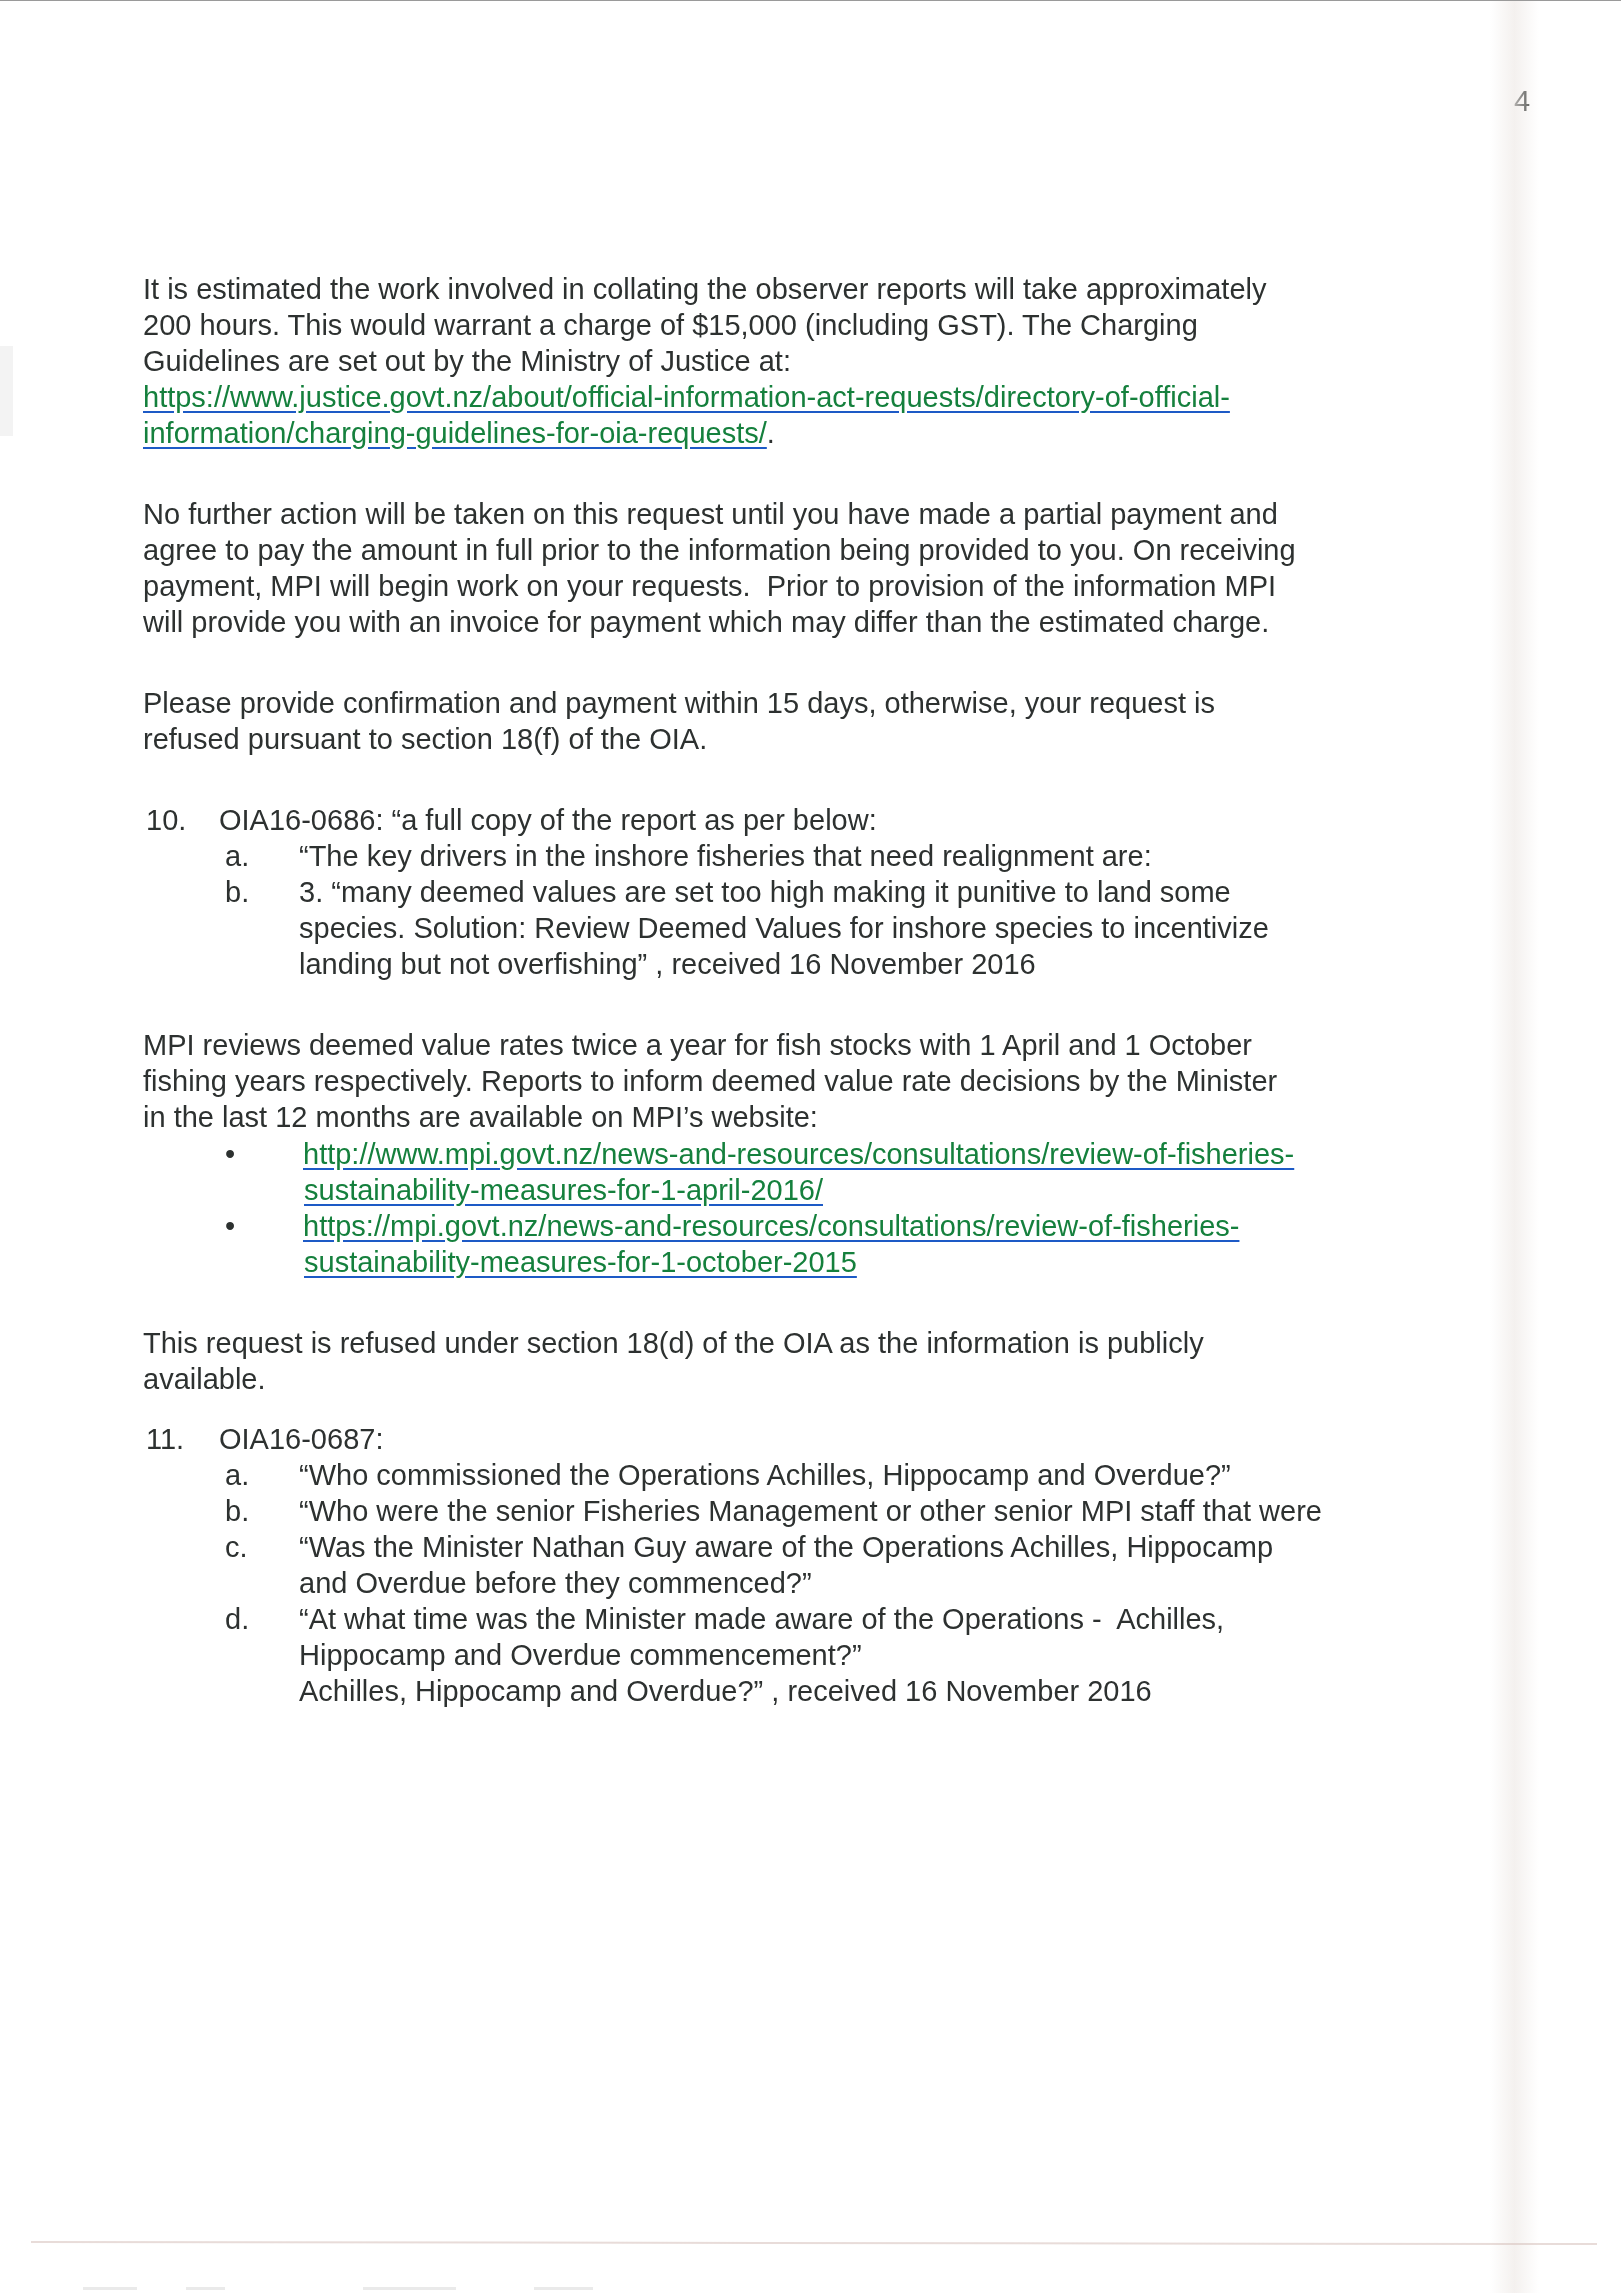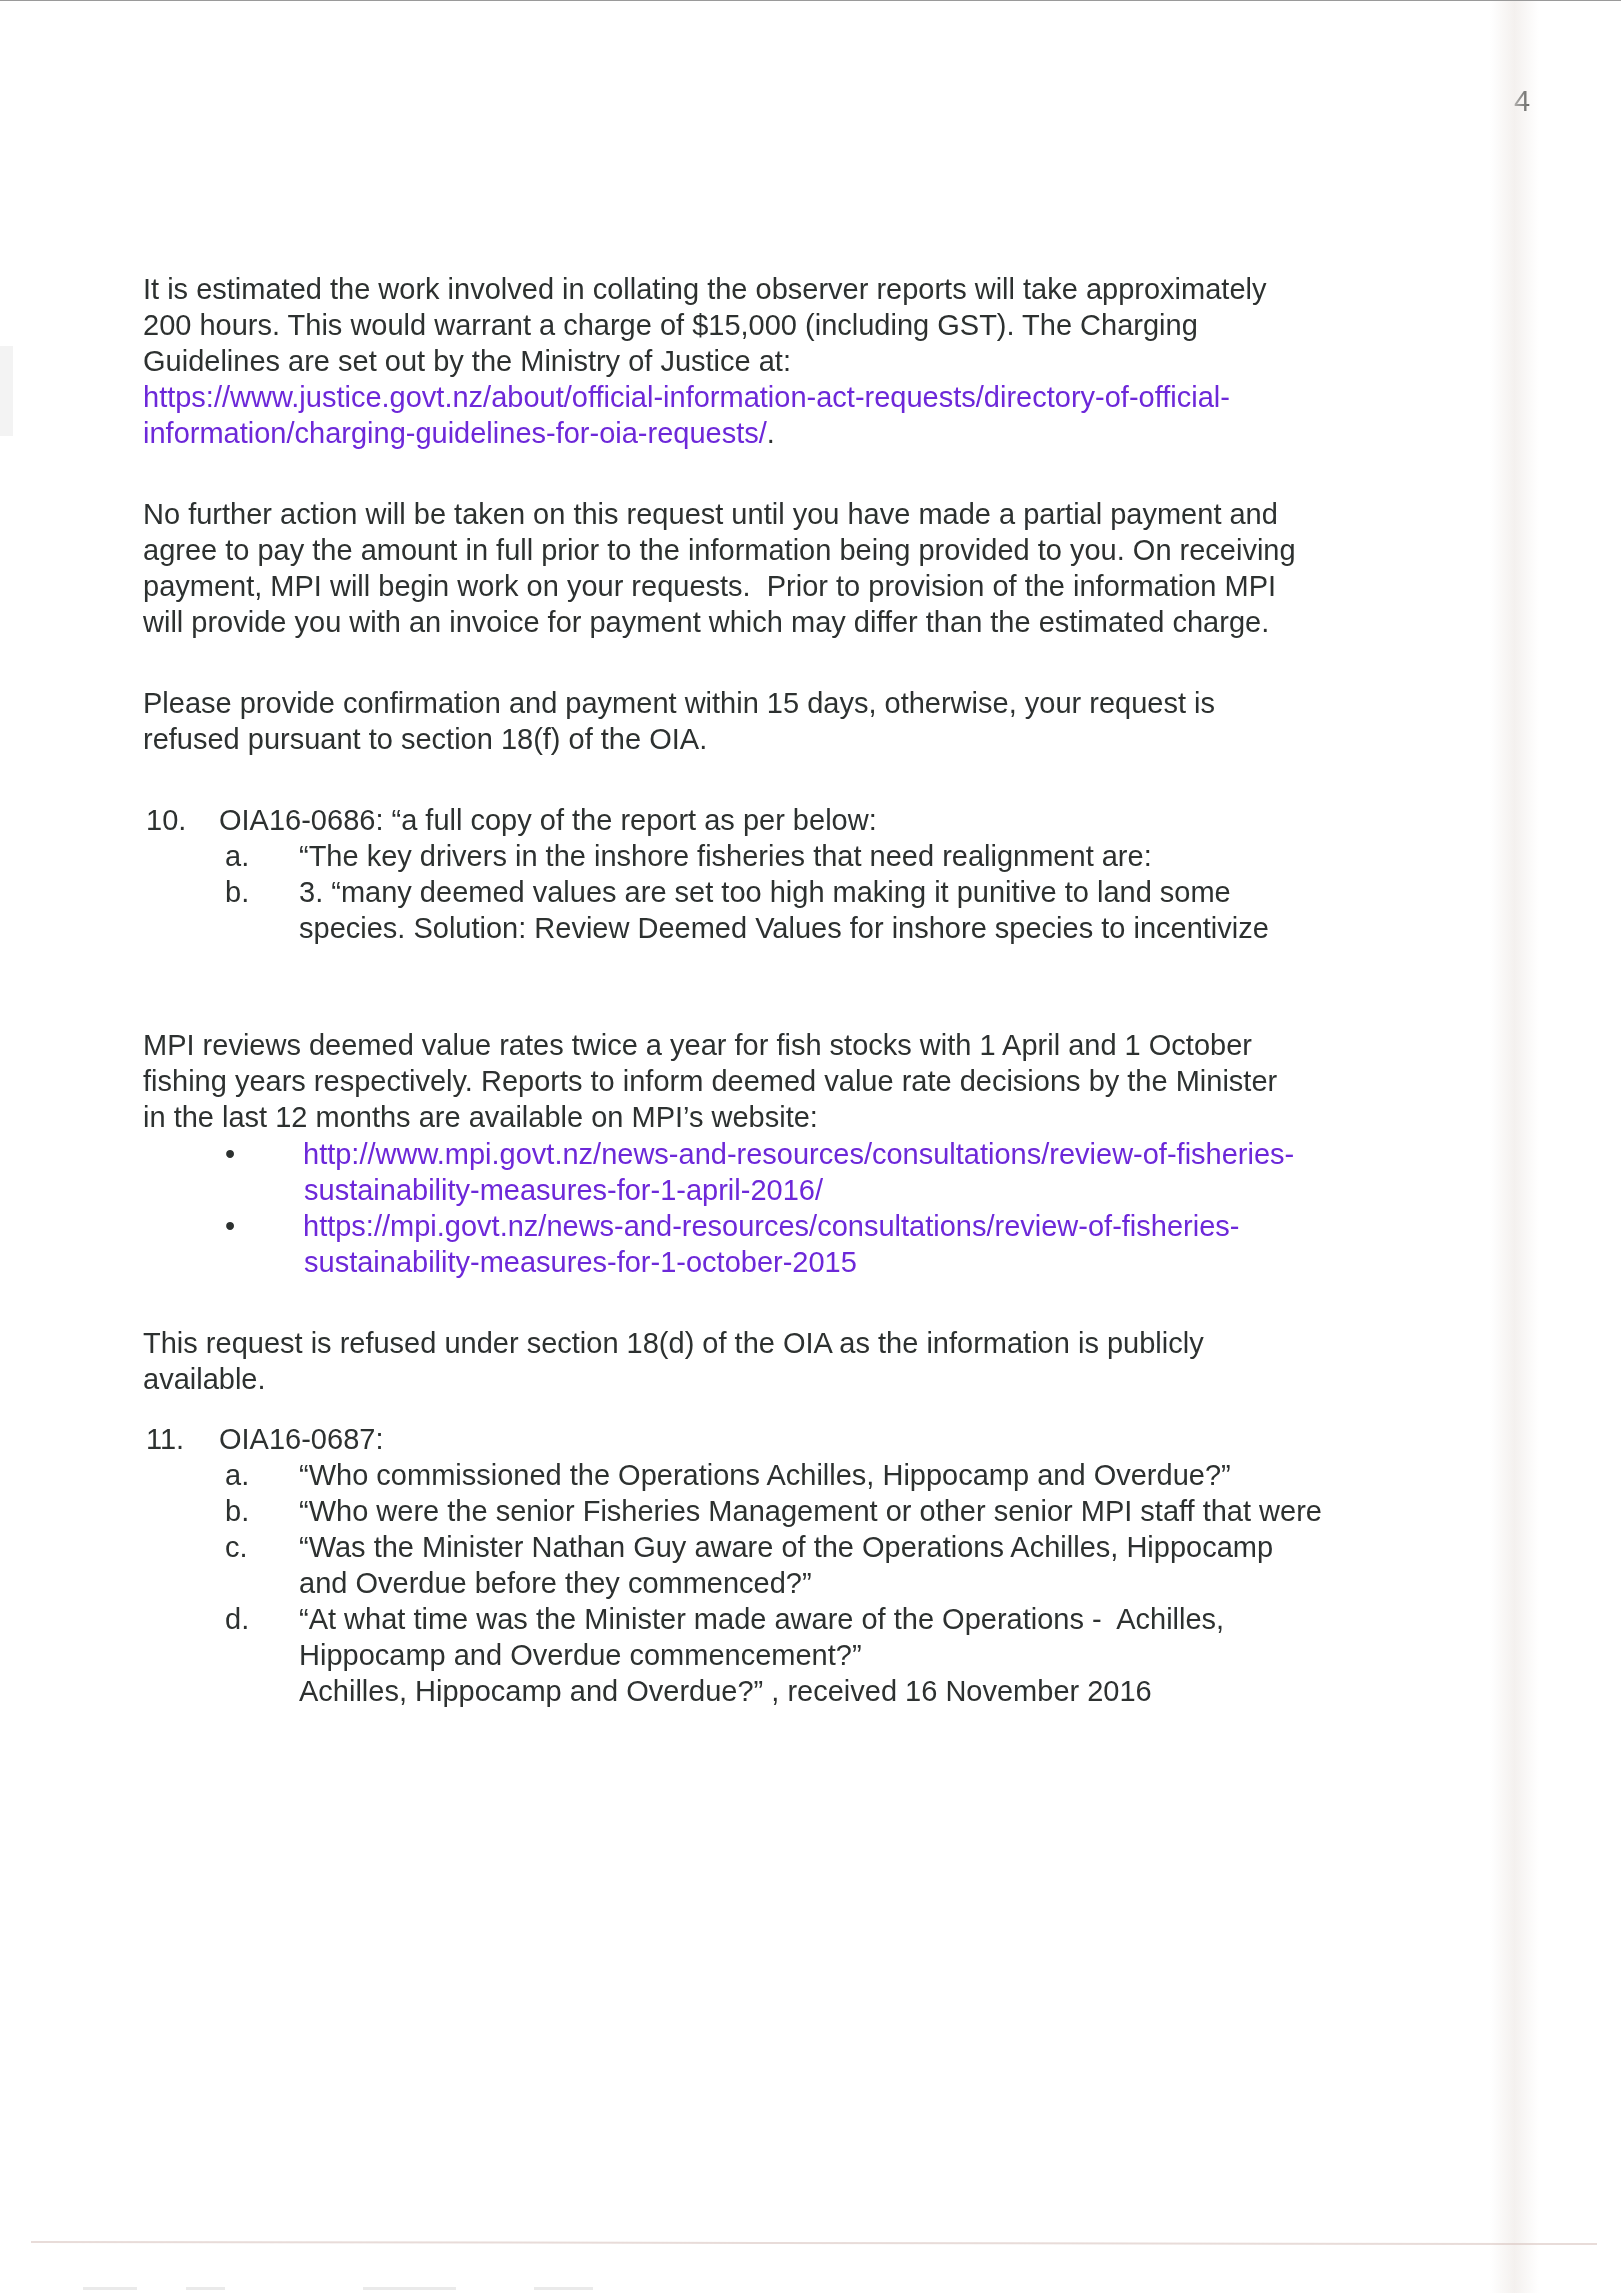--- a/index.html
+++ b/index.html
@@ -17,21 +17,21 @@
   .block{position:absolute;left:0;width:1621px;}
   .line{white-space:pre;}
   .ml-body{padding-left:143px;}
   .ml-item{padding-left:146px;}
   .ml-sub{padding-left:225px;}
   .ml-subcont{padding-left:299px;}
   .ml-bulletcont{padding-left:304px;}
   .item-num{display:inline-block;width:73px;}
   .sub-label{display:inline-block;width:74px;}
   .bullet-cell{display:inline-block;width:78px;padding-left:225px;color:#2d3130;}
-  .doc-link{color:#6d28d9;text-decoration-color:#1d5ac6;text-underline-offset:3.9px;}
+  .doc-link{color:#15803d;text-decoration:underline;text-decoration-color:#1d5ac6;text-underline-offset:3.9px;}
   .after-link{color:#2d3130;}
   .page-number{position:absolute;left:1514px;top:82px;color:#3a3d3c;}
   
   .artifact-vstreak{position:absolute;left:1490px;top:0;width:49px;height:2294px;
     background:linear-gradient(90deg,rgba(240,236,233,0),rgba(238,233,230,.65),rgba(240,236,233,0));}
   .artifact-hline{position:absolute;left:31px;top:2241px;width:1566px;height:2px;
     background:rgba(214,192,186,.55);transform:rotate(0.08deg);}
   .artifact-left-smudge{position:absolute;left:0;top:345px;width:12.7px;height:90px;background:rgba(231,231,231,.5);}
   .bmark{position:absolute;height:2.9px;background:rgba(203,203,203,.4);top:2286px;}
   .bmark.m1{left:83px;width:54px;}
@@ -64,20 +64,21 @@
   <div class="block" style="top:684px;">
     <div class="line ml-body">Please provide confirmation and payment within 15 days, otherwise, your request is</div>
     <div class="line ml-body">refused pursuant to section 18(f) of the OIA.</div>
   </div>
 
   <div class="block" style="top:801px;">
     <div class="line ml-item"><span class="item-num">10.</span><span>OIA16-0686: “a full copy of the report as per below:</span></div>
     <div class="line ml-sub"><span class="sub-label">a.</span><span>“The key drivers in the inshore fisheries that need realignment are:</span></div>
     <div class="line ml-sub"><span class="sub-label">b.</span><span>3. “many deemed values are set too high making it punitive to land some</span></div>
     <div class="line ml-subcont">species. Solution: Review Deemed Values for inshore species to incentivize</div>
+    <div class="line ml-subcont">landing but not overfishing” , received 16 November 2016</div>
   </div>
 
   <div class="block" style="top:1026px;">
     <div class="line ml-body">MPI reviews deemed value rates twice a year for fish stocks with 1 April and 1 October</div>
     <div class="line ml-body">fishing years respectively. Reports to inform deemed value rate decisions by the Minister</div>
     <div class="line ml-body">in the last 12 months are available on MPI’s website:</div>
   </div>
 
   <div class="block" style="top:1135px;">
     <div class="line"><span class="bullet-cell">•</span><span class="doc-link">http://www.mpi.govt.nz/news-and-resources/consultations/review-of-fisheries-</span></div>

